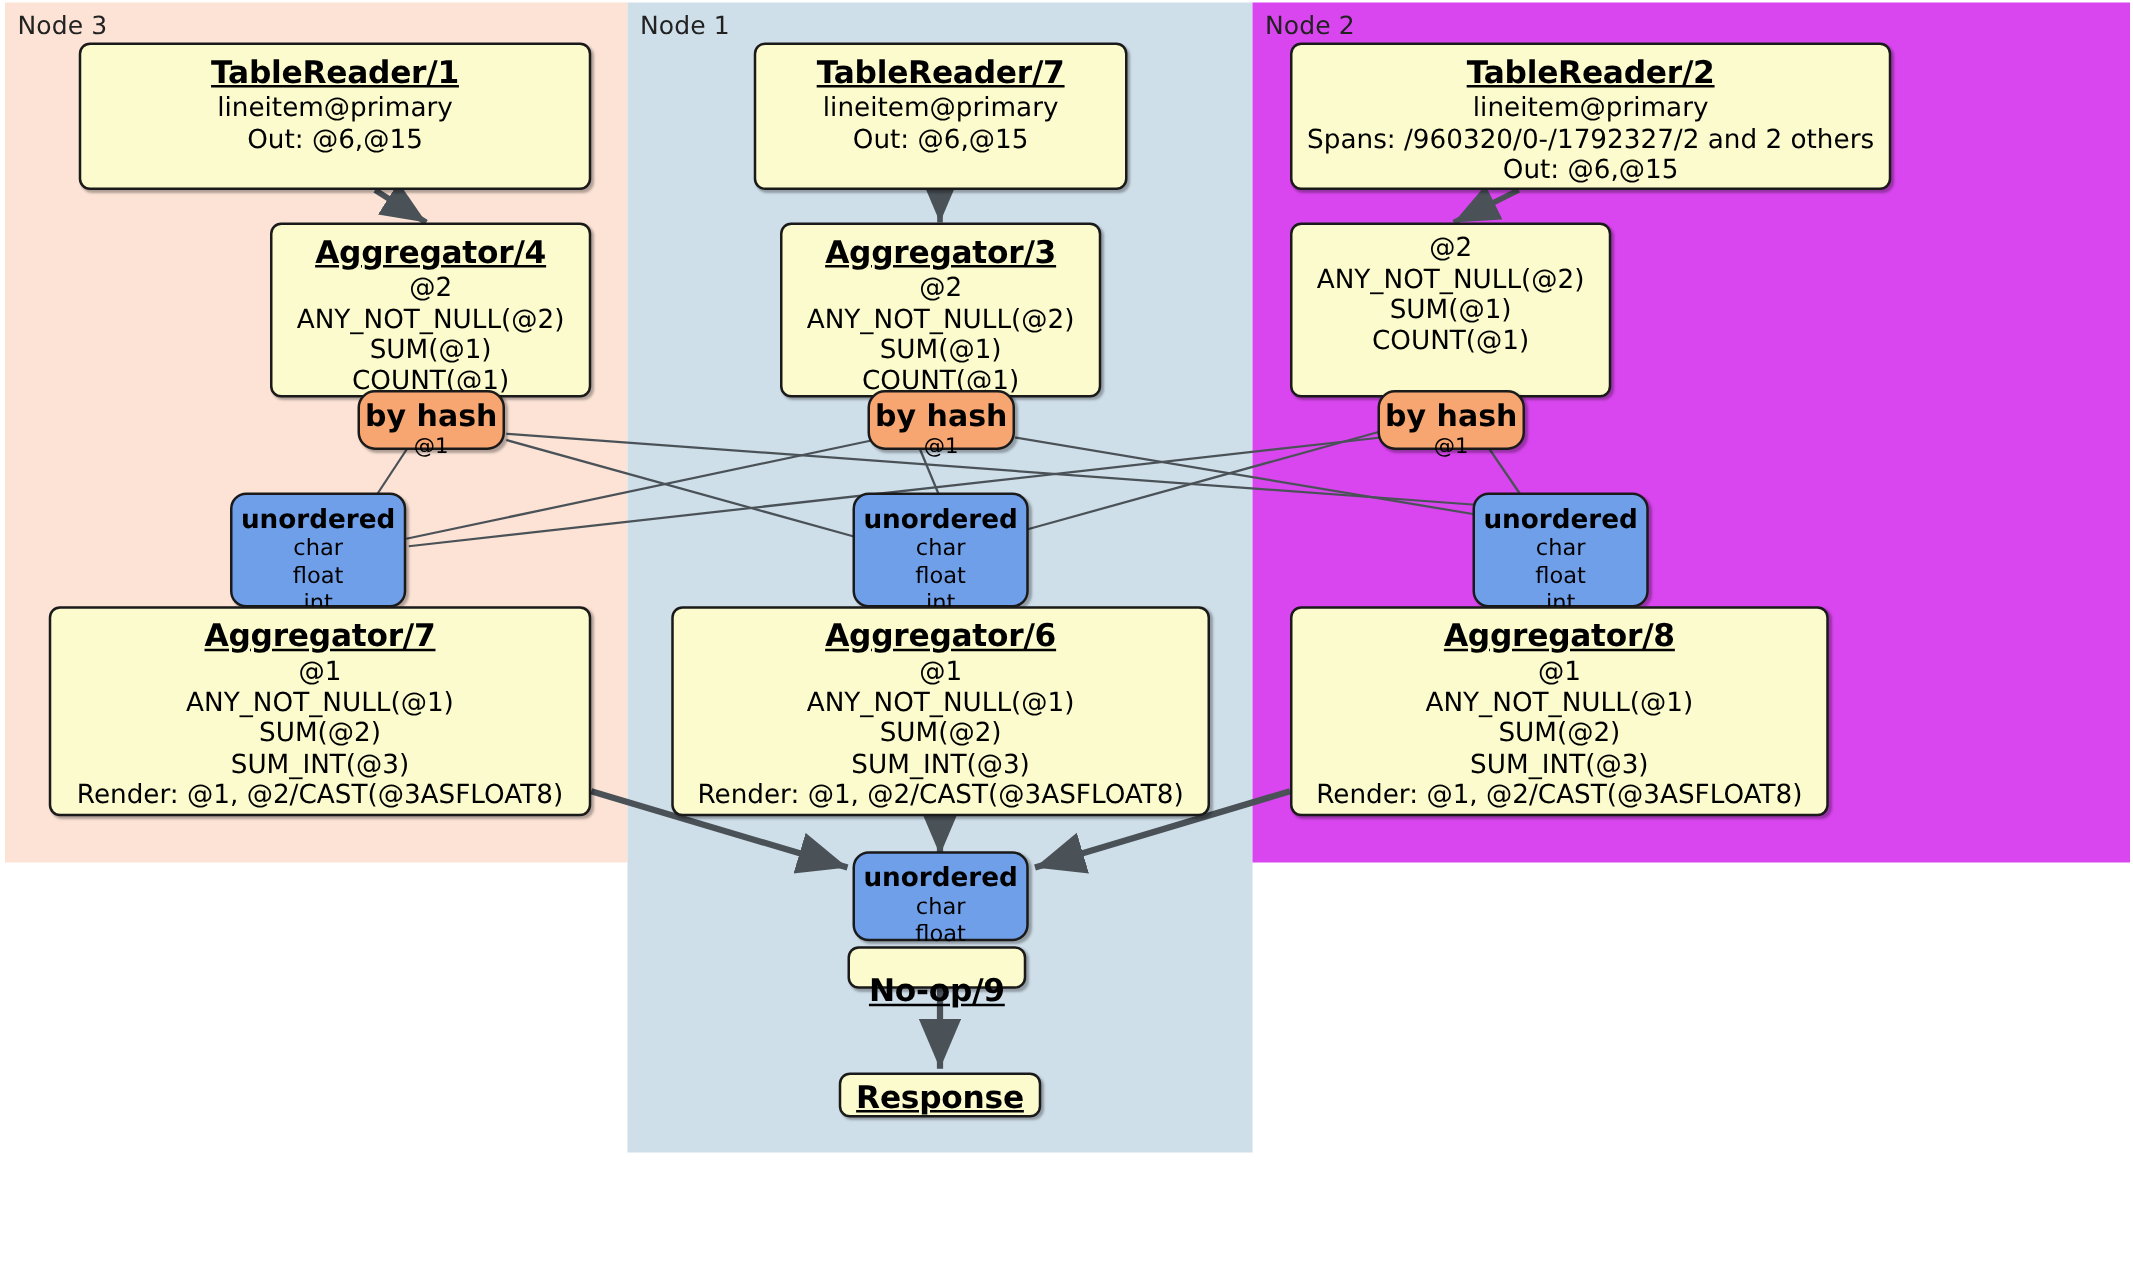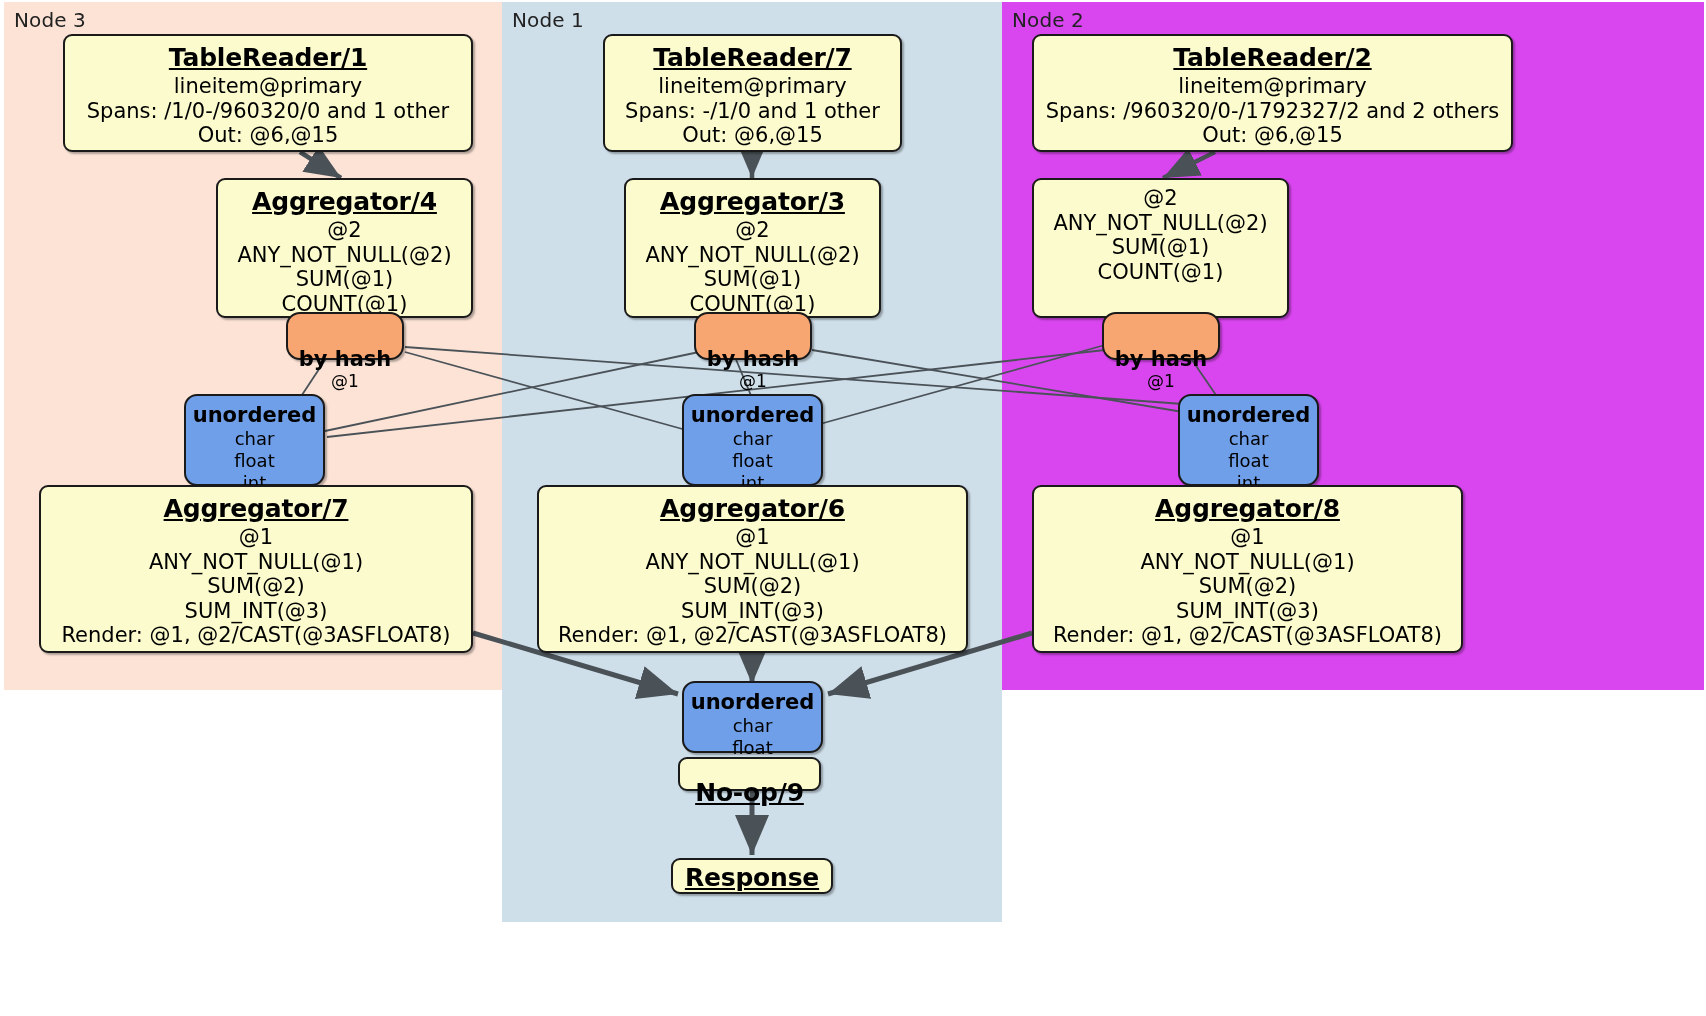--- a/index.html
+++ b/index.html
@@ -57,21 +57,21 @@
   }
   .proc .ln { font-size: 21px; }
 
   .router {
     background: #f7a671;
     border-radius: 14px;
     font-size: 17px;
     padding-top: 5px;
     color: #000;
   }
-  .router .title { font-weight: bold; font-size: 21px; line-height: 1.2; margin-top: 28px; }
+  .router .title { font-weight: bold; font-size: 24px; line-height: 1.2; }
   .router .ln { font-size: 17px; }
 
   .synch {
     background: #6f9fe8;
     border-radius: 13px;
     font-size: 18px;
     padding-top: 6px;
     color: #000;
   }
   .synch .title { font-weight: bold; font-size: 21px; line-height: 1.25; }
@@ -134,21 +134,20 @@
     <path d="M752,652 L752,684" stroke="#4a5258" stroke-width="5" fill="none" marker-end="url(#ahs)"></path>
 
     <path d="M1032,633 L828,694" stroke="#4a5258" stroke-width="5" fill="none" marker-end="url(#ahs)"></path>
 
     <path d="M752,790 L752,855" stroke="#4a5258" stroke-width="5" fill="none" marker-end="url(#ahs)"></path>
   </svg>
 
   <div class="box proc" style="left:63px; top:34px; width:410px; height:118px;">
     <div class="title">TableReader/1</div>
     <div class="ln">lineitem@primary</div>
-    <div class="ln">Spans: /1/0-/960320/0 and 1 other</div>
     <div class="ln">Out: @6,@15</div>
   </div>
 
   <div class="box proc" style="left:216px; top:178px; width:257px; height:140px;">
     <div class="title">Aggregator/4</div>
     <div class="ln">@2</div>
     <div class="ln">ANY_NOT_NULL(@2)</div>
     <div class="ln">SUM(@1)</div>
     <div class="ln">COUNT(@1)</div>
   </div>
@@ -170,21 +169,20 @@
     <div class="ln">@1</div>
     <div class="ln">ANY_NOT_NULL(@1)</div>
     <div class="ln">SUM(@2)</div>
     <div class="ln">SUM_INT(@3)</div>
     <div class="ln">Render: @1, @2/CAST(@3ASFLOAT8)</div>
   </div>
 
   <div class="box proc" style="left:603px; top:34px; width:299px; height:118px;">
     <div class="title">TableReader/7</div>
     <div class="ln">lineitem@primary</div>
-    <div class="ln">Spans: -/1/0 and 1 other</div>
     <div class="ln">Out: @6,@15</div>
   </div>
 
   <div class="box proc" style="left:624px; top:178px; width:257px; height:140px;">
     <div class="title">Aggregator/3</div>
     <div class="ln">@2</div>
     <div class="ln">ANY_NOT_NULL(@2)</div>
     <div class="ln">SUM(@1)</div>
     <div class="ln">COUNT(@1)</div>
   </div>

